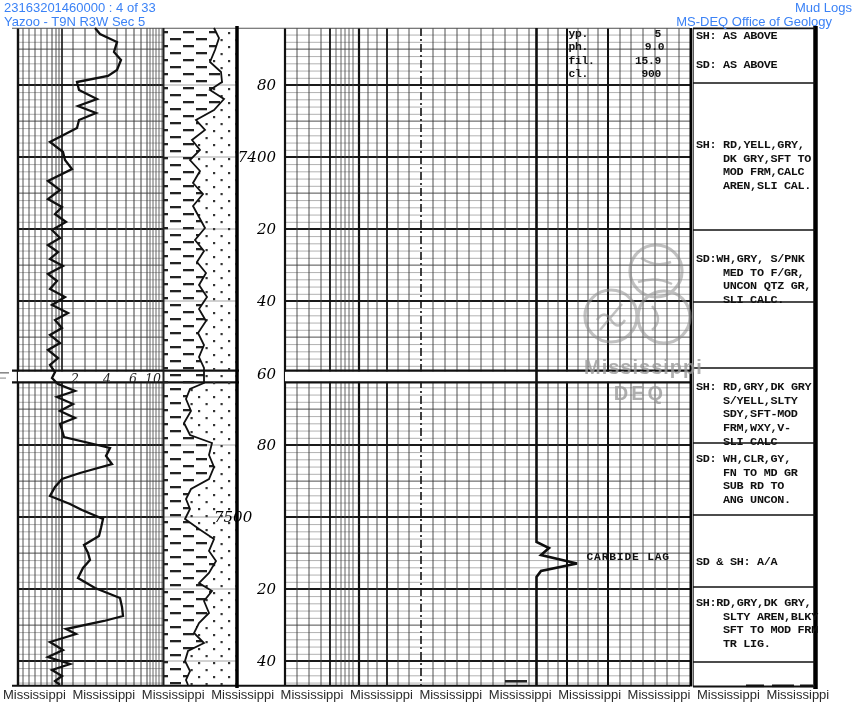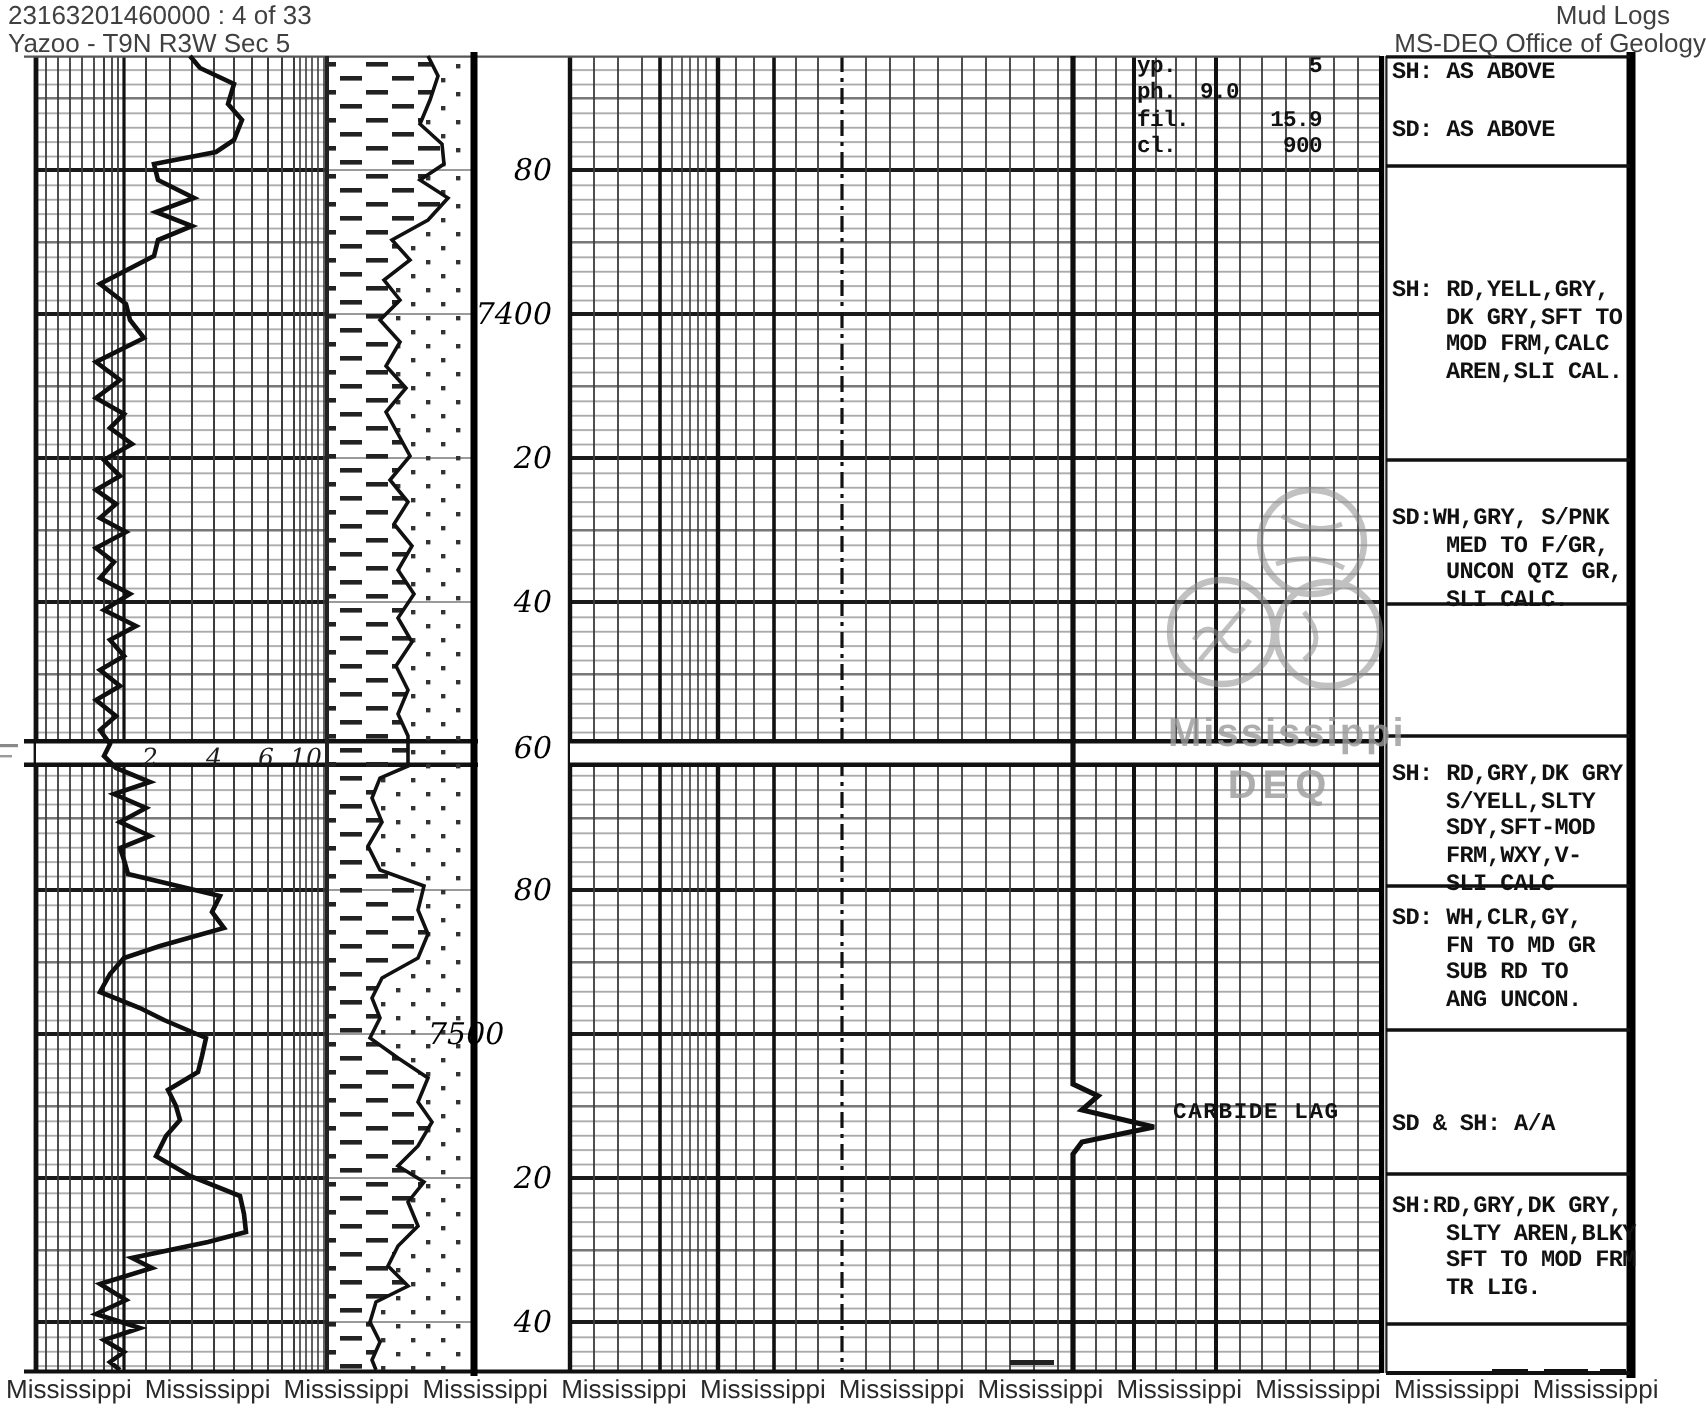--- a/index.html
+++ b/index.html
@@ -1,20 +1,20 @@
 <!DOCTYPE html>
 <html><head>
 <meta charset="utf-8">
 <style>
   html,body{margin:0;padding:0;background:#ffffff;}
   #page{position:relative;width:853px;height:705px;background:#fff;overflow:hidden;
         font-family:"Liberation Sans",sans-serif;}
   #log-svg{position:absolute;left:0;top:0;}
   .ov{position:absolute;white-space:pre;color:#141414;}
-  .sans{font:13px/1.15 "Liberation Sans",sans-serif;color:#404040;}
+  .sans{font:13px/1.15 "Liberation Sans",sans-serif;color:#3b82f6;}
   .mono{font:700 11.8px/13.7px "Liberation Mono",monospace;letter-spacing:-0.3px;color:#111;}
   .monosm{font:700 11.3px/13px "Liberation Mono",monospace;letter-spacing:-0.3px;color:#111;}
   .depth{font:italic 15px "DejaVu Serif",serif;color:#000000;}
   .scale{font:italic 12.5px "DejaVu Serif",serif;color:#1d1d1d;}
   .wmtxt{font:700 20px/1.1 "Liberation Sans",sans-serif;color:#9b9b9b;opacity:.8;letter-spacing:1px;text-align:center;}
   .foot{font:13px "Liberation Sans",sans-serif;color:#2a2a2a;}
 </style>
 </head>
 <body>
 
@@ -192,39 +192,39 @@
           <path d="M597,320 q7,-11 14,0 q7,11 14,0" fill="none" stroke="#8f8f8f" stroke-width="2.5"></path>
           <path d="M600,330 l22,-26" fill="none" stroke="#8f8f8f" stroke-width="2.5"></path>
           <path d="M652,306 q12,14 0,24" fill="none" stroke="#8f8f8f" stroke-width="2.5"></path>
         </g>
       </g>
   </svg>
 
   <div id="overlay">
     <div class="ov sans" style="left:4px;top:1px">23163201460000 : 4 of 33</div>
     <div class="ov sans" style="left:4px;top:14.5px">Yazoo - T9N R3W Sec 5</div>
-    <div class="ov sans" style="right:18px;top:1px;text-align:left">Mud Logs</div>
-    <div class="ov sans" style="right:0;top:14.5px;">MS-DEQ Office of Geology</div>
+    <div class="ov sans" style="right:1px;top:1px;text-align:left">Mud Logs</div>
+    <div class="ov sans" style="right:21px;top:14.5px;">MS-DEQ Office of Geology</div>
   <div class="ov depth" style="left:214px;top:76px;width:62px;text-align:right">80</div>
       <div class="ov depth" style="left:214px;top:148px;width:62px;text-align:right">7400</div>
       <div class="ov depth" style="left:214px;top:220px;width:62px;text-align:right">20</div>
       <div class="ov depth" style="left:214px;top:292px;width:62px;text-align:right">40</div>
       <div class="ov depth" style="left:214px;top:365px;width:62px;text-align:right">60</div>
       <div class="ov depth" style="left:214px;top:436px;width:62px;text-align:right">80</div>
       <div class="ov depth" style="left:214px;top:508px;width:62px;text-align:left">7500</div>
       <div class="ov depth" style="left:214px;top:580px;width:62px;text-align:right">20</div>
       <div class="ov depth" style="left:214px;top:652px;width:62px;text-align:right">40</div>
       <div class="ov scale" style="left:65px;top:371px;width:20px;text-align:center">2</div>
       <div class="ov scale" style="left:97px;top:371px;width:20px;text-align:center">4</div>
       <div class="ov scale" style="left:123px;top:371px;width:20px;text-align:center">6</div>
       <div class="ov scale" style="left:145px;top:371px;width:20px;text-align:left">10</div>
       <div class="ov monosm" style="left:568.5px;top:27.5px">yp.</div>
       <div class="ov monosm" style="left:600px;top:27.5px;width:61px;text-align:right">5</div>
       <div class="ov monosm" style="left:568.5px;top:41px">ph.</div>
-      <div class="ov monosm" style="left:600px;top:41px;width:61px;text-align:left">9.0</div>
+      <div class="ov monosm" style="left:624px;top:41px;width:61px;text-align:center">9.0</div>
       <div class="ov monosm" style="left:568.5px;top:54.5px">fil.</div>
       <div class="ov monosm" style="left:600px;top:54.5px;width:61px;text-align:right">15.9</div>
       <div class="ov monosm" style="left:568.5px;top:68px">cl.</div>
       <div class="ov monosm" style="left:600px;top:68px;width:61px;text-align:right">900</div>
       <div class="ov monosm" style="left:586.5px;top:550.5px;letter-spacing:0.8px">CARBIDE LAG</div>
       <div class="ov mono" style="left:696px;top:30px;width:122px;">SH: AS ABOVE</div>
       <div class="ov mono" style="left:696px;top:59px;width:122px;">SD: AS ABOVE</div>
       <div class="ov mono" style="left:696px;top:139px;width:122px;">SH: RD,YELL,GRY,</div>
       <div class="ov mono" style="left:696px;top:152.7px;width:122px;padding-left:27px;">DK GRY,SFT TO</div>
       <div class="ov mono" style="left:696px;top:166.4px;width:122px;padding-left:27px;">MOD FRM,CALC</div>

